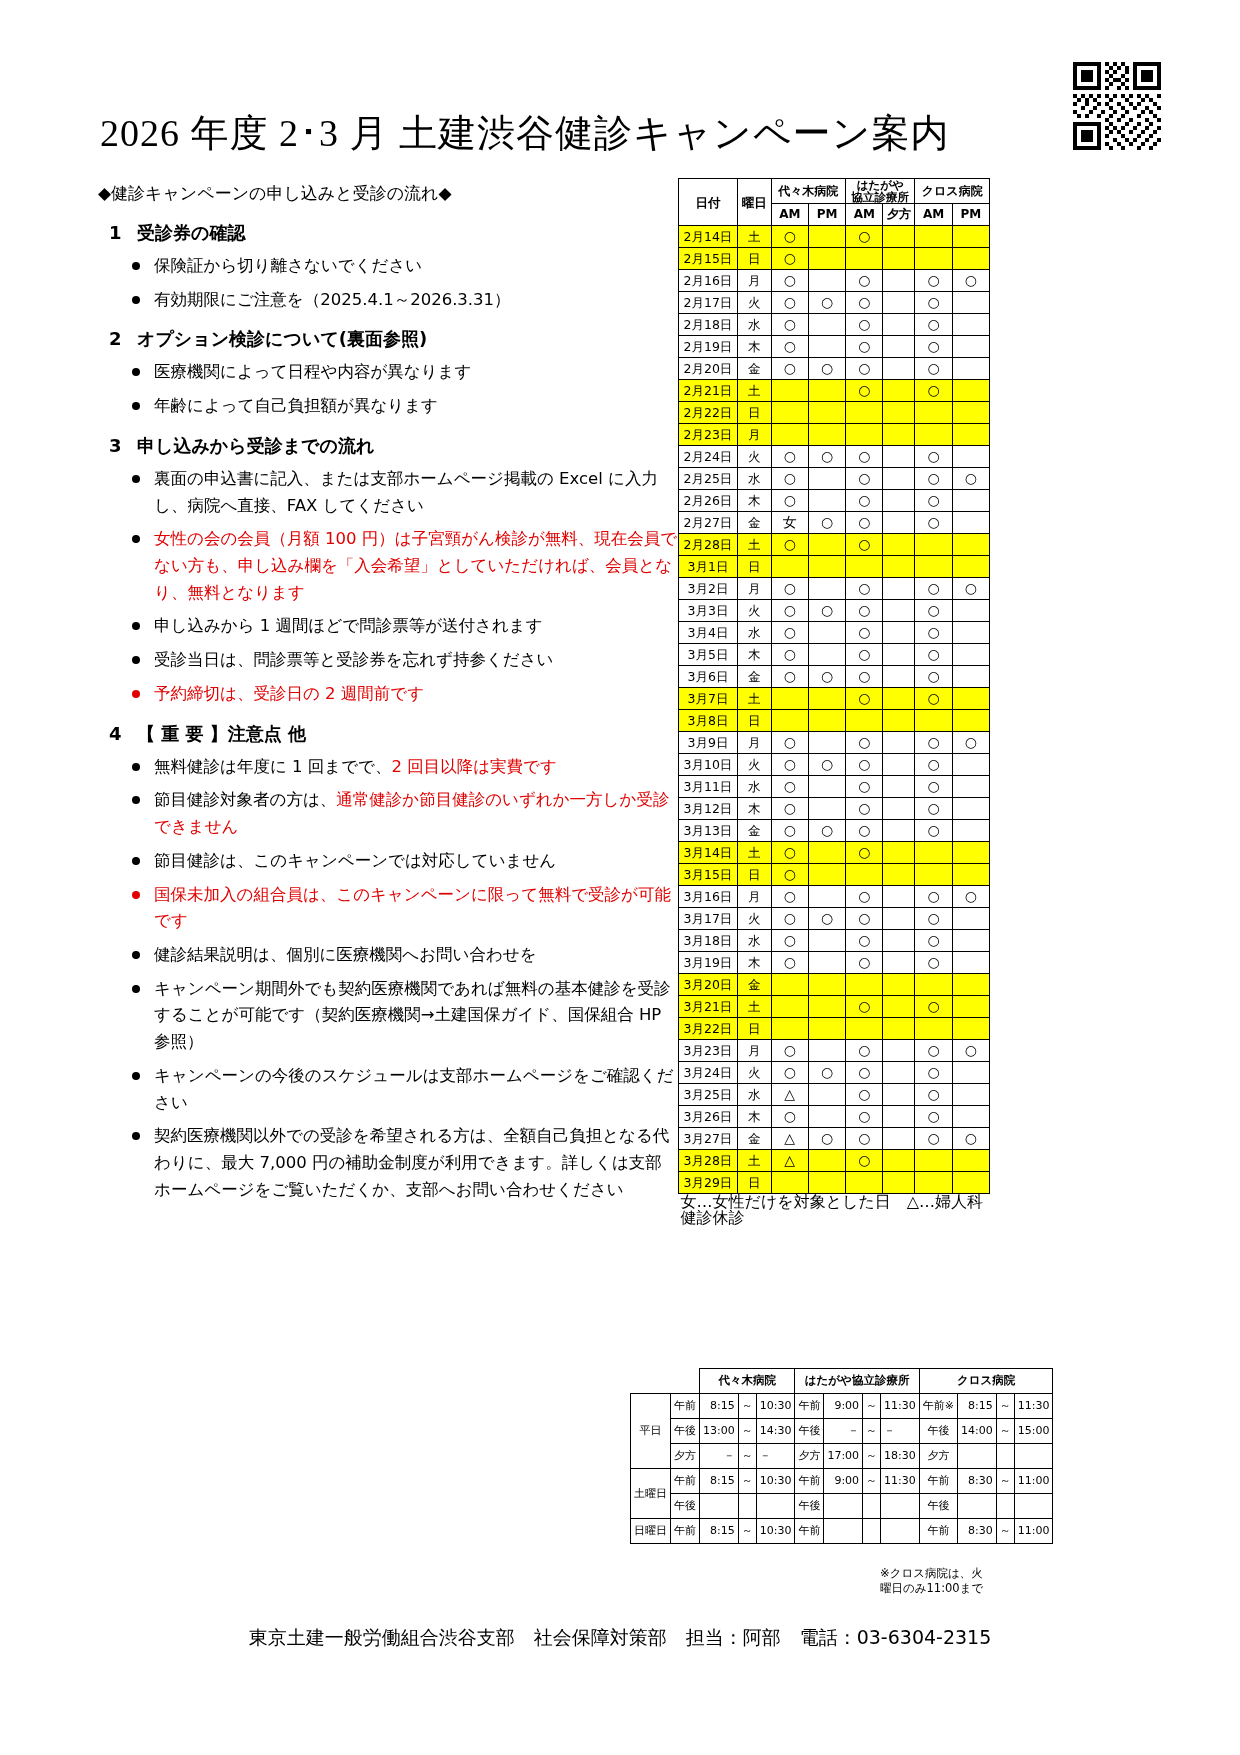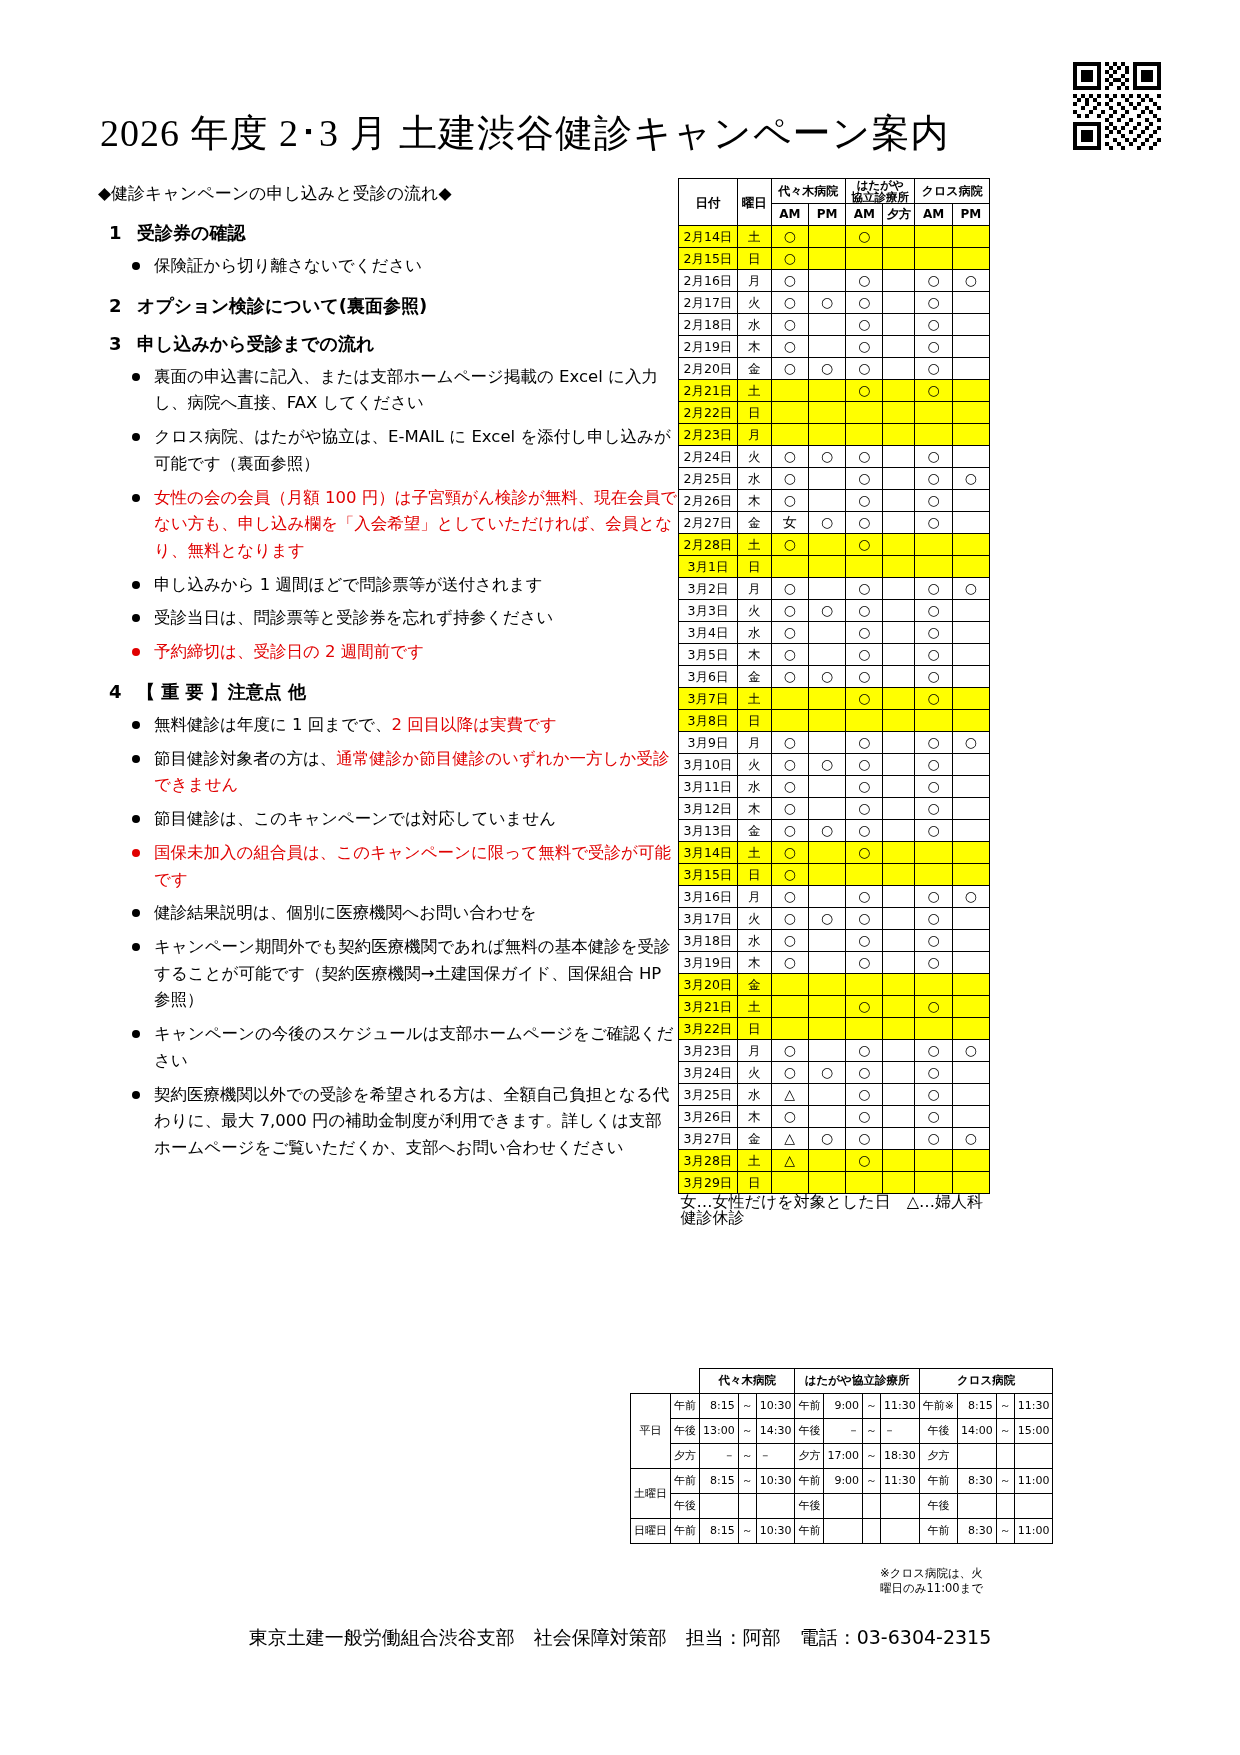--- a/index.html
+++ b/index.html
@@ -232,30 +232,34 @@
 
   <div class="title">2026 年度  2･3 月  土建渋谷健診キャンペーン案内</div>
 
   <div class="left">
     <div class="lead">◆健診キャンペーンの申し込みと受診の流れ◆</div>
     <div id="sections">
         <div class="sec">
           <div class="sec-head"><span class="num">1</span><span>受診券の確認</span></div>
           <ul class="bul">
             <li><span>保険証から切り離さないでください</span></li>
+            <li><span>有効期限にご注意を（2025.4.1～2026.3.31）</span></li>
           </ul>
         </div>
         <div class="sec">
           <div class="sec-head"><span class="num">2</span><span>オプション検診について(裏面参照)</span></div>
+          <ul class="bul">
+            <li><span>医療機関によって日程や内容が異なります</span></li>
+            <li><span>年齢によって自己負担額が異なります</span></li>
+          </ul>
         </div>
         <div class="sec">
           <div class="sec-head"><span class="num">3</span><span>申し込みから受診までの流れ</span></div>
           <ul class="bul">
             <li><span>裏面の申込書に記入、または支部ホームページ掲載の Excel に入力し、病院へ直接、FAX してください</span></li>
-            <li><span>クロス病院、はたがや協立は、E-MAIL に Excel を添付し申し込みが可能です（裏面参照）</span></li>
             <li><span class="all-red">女性の会の会員（月額 100 円）は子宮頸がん検診が無料、現在会員でない方も、申し込み欄を「入会希望」としていただければ、会員となり、無料となります</span></li>
             <li><span>申し込みから 1 週間ほどで問診票等が送付されます</span></li>
             <li><span>受診当日は、問診票等と受診券を忘れず持参ください</span></li>
             <li class="red-dot"><span class="all-red">予約締切は、受診日の 2 週間前です</span></li>
           </ul>
         </div>
         <div class="sec">
           <div class="sec-head"><span class="num">4</span><span>【 重 要 】注意点 他</span></div>
           <ul class="bul">
             <li><span>無料健診は年度に 1 回までで、</span><span class="red">2 回目以降は実費です</span></li>

